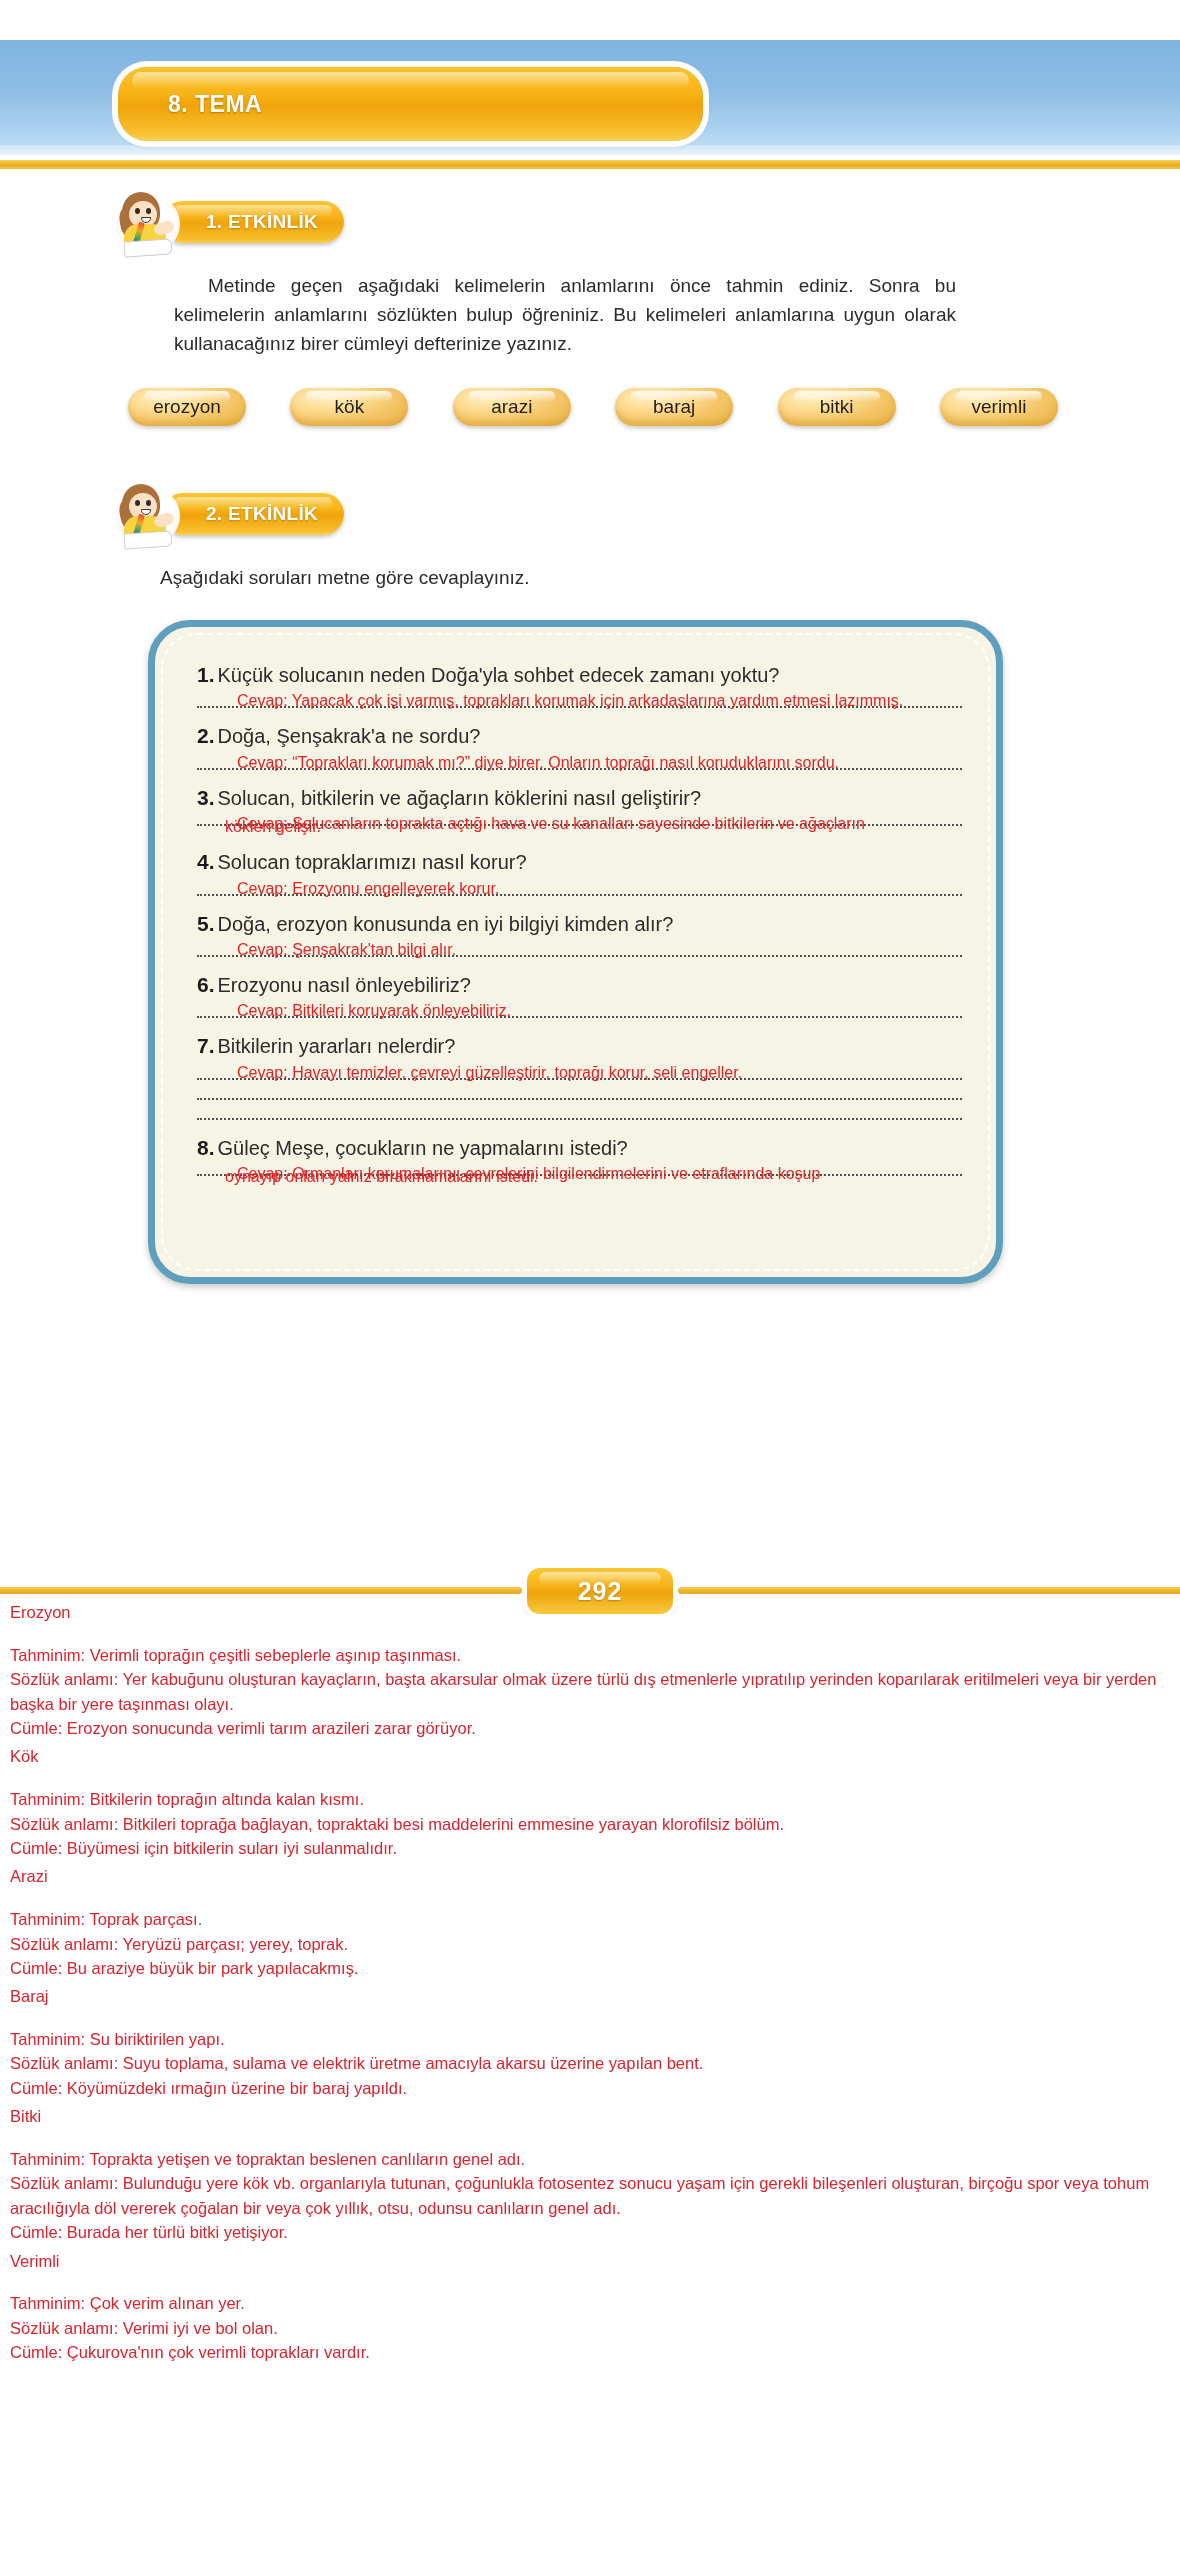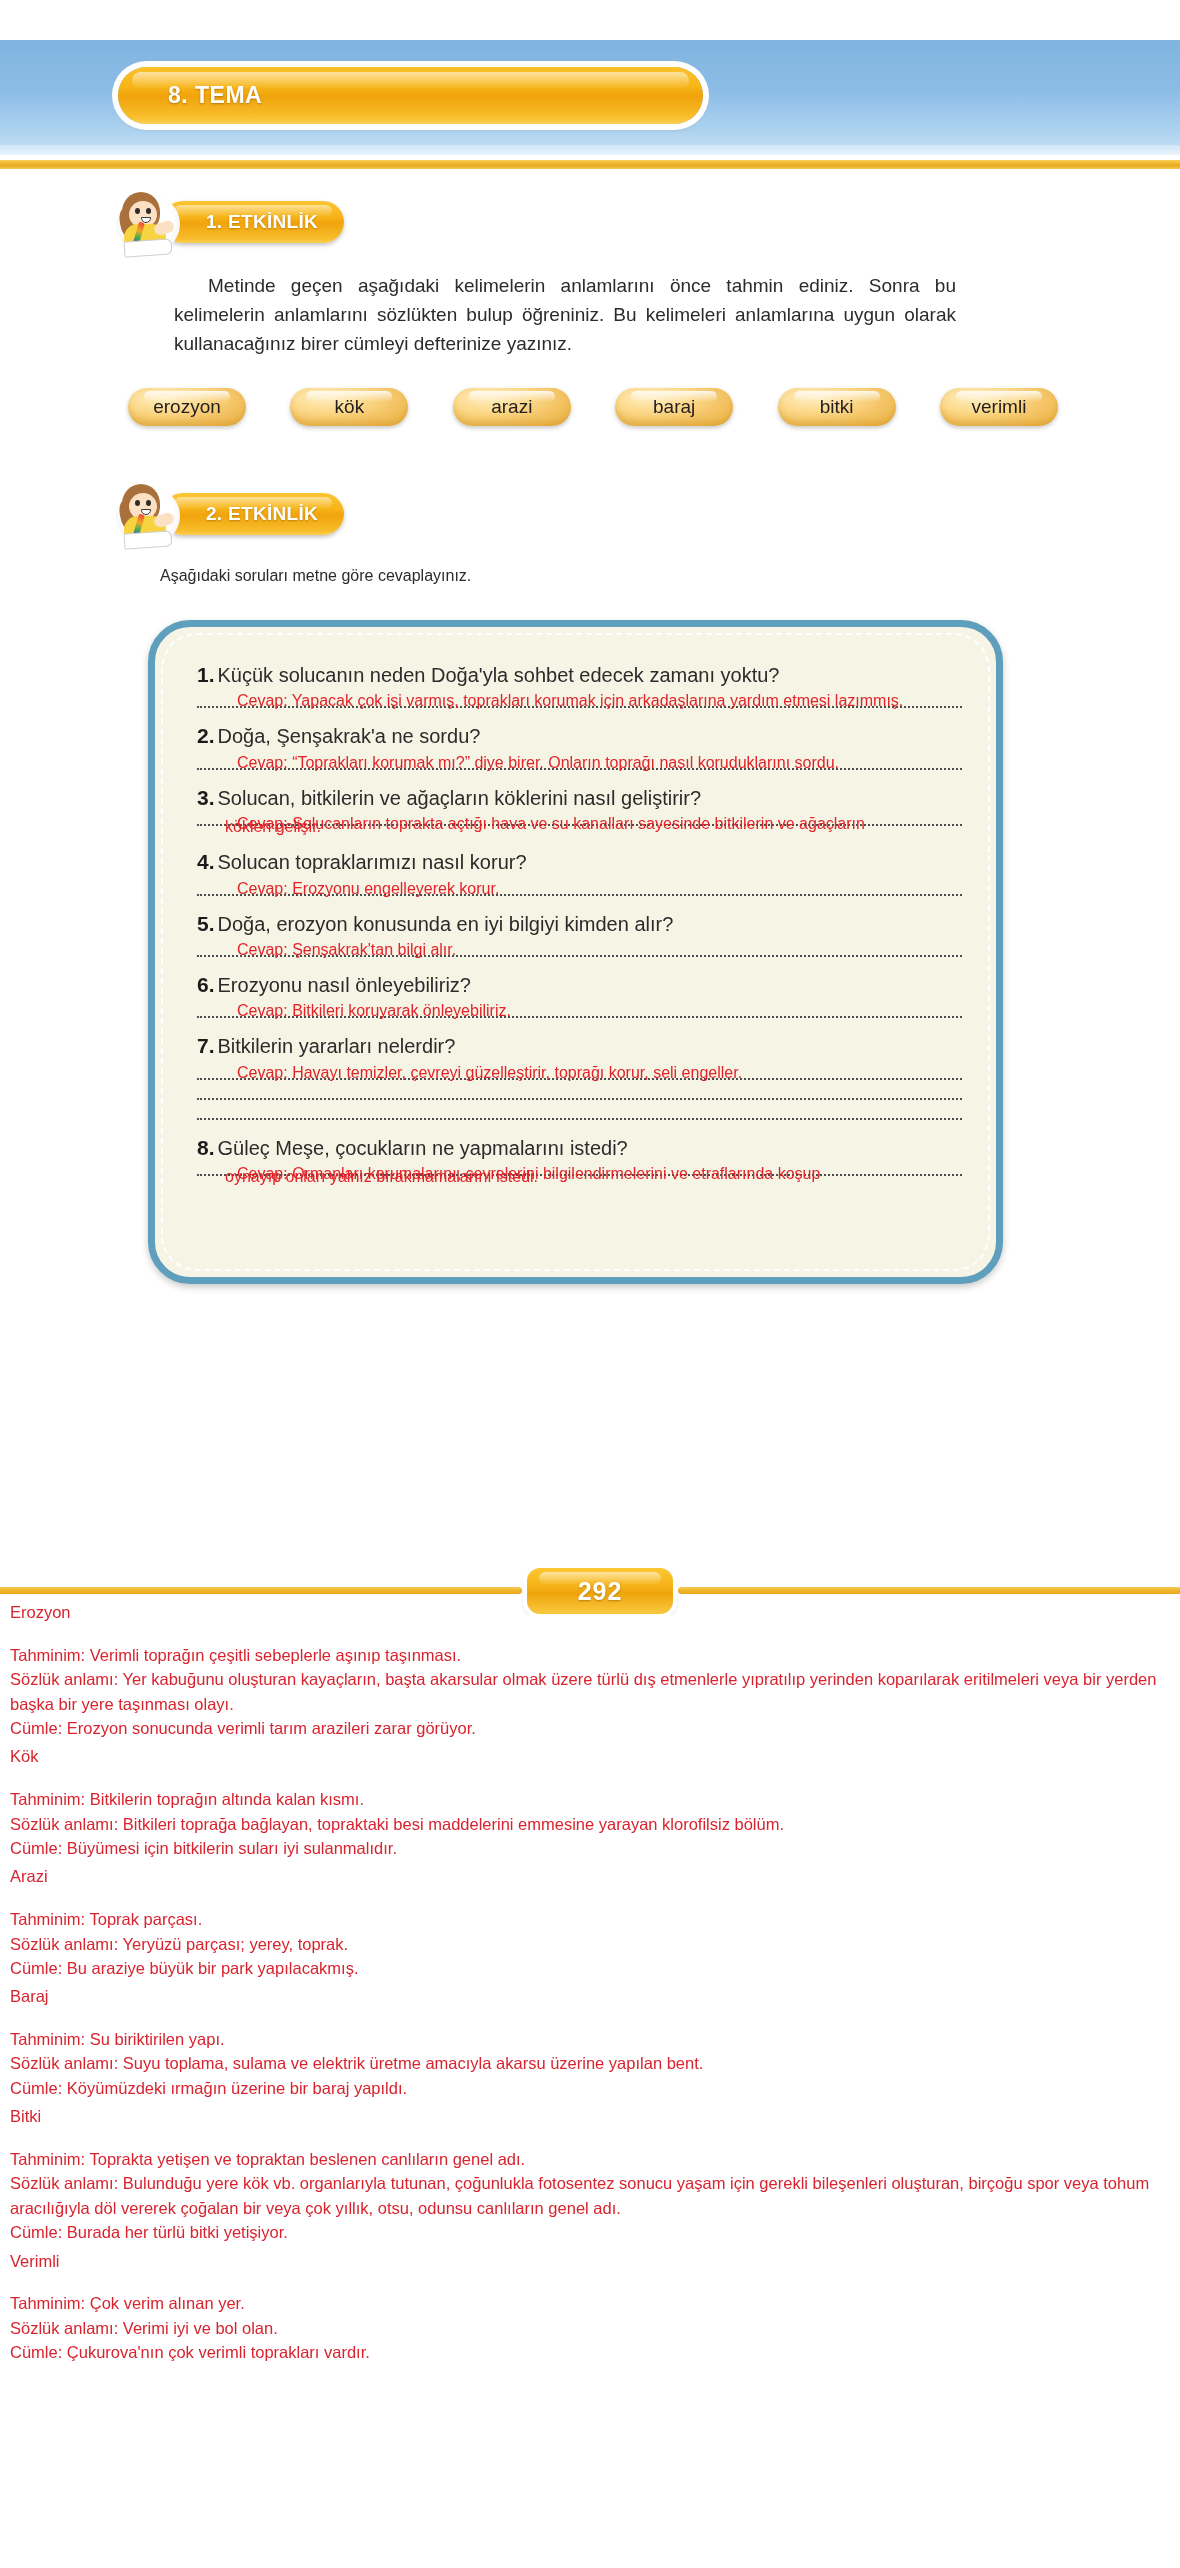--- a/index.html
+++ b/index.html
@@ -47,21 +47,21 @@
     position: absolute;
     left: 0; top: 160px;
     width: 1180px; height: 9px;
     background: linear-gradient(to bottom,#f8cf55,#eeb42a 45%,#e8a81c 55%,#f4c64a);
   }
 
   
   .tema-tab {
     position: absolute;
     left: 118px; top: 67px;
-    width: 585px; height: 57px;
+    width: 585px; height: 74px;
     border-radius: 29px;
     background: linear-gradient(to bottom, #fbc22a 0%, #f7b416 35%, #f0a30a 52%, #f8bf2d 88%, #fbd056 100%);
     box-shadow: 0 0 0 6px #ffffff, 0 3px 6px rgba(0,0,0,.28);
     display: flex;
     align-items: center;
     overflow: hidden;
   }
   .tema-tab::before {
     content: "";
     position: absolute;
@@ -234,21 +234,21 @@
   .word-pill-label {
     position: relative;
     font-size: 19px;
     color: #231f20;
   }
 
   
   .activity2-text {
     position: absolute;
     left: 160px; top: 567px;
-    font-size: 16px;
+    font-size: 19px;
     color: #2b2b2b;
   }
 
   
   .qbox {
     position: absolute;
     left: 148px; top: 620px;
     width: 855px;
     height: 664px;
     border: 7px solid #5e9fbe;

